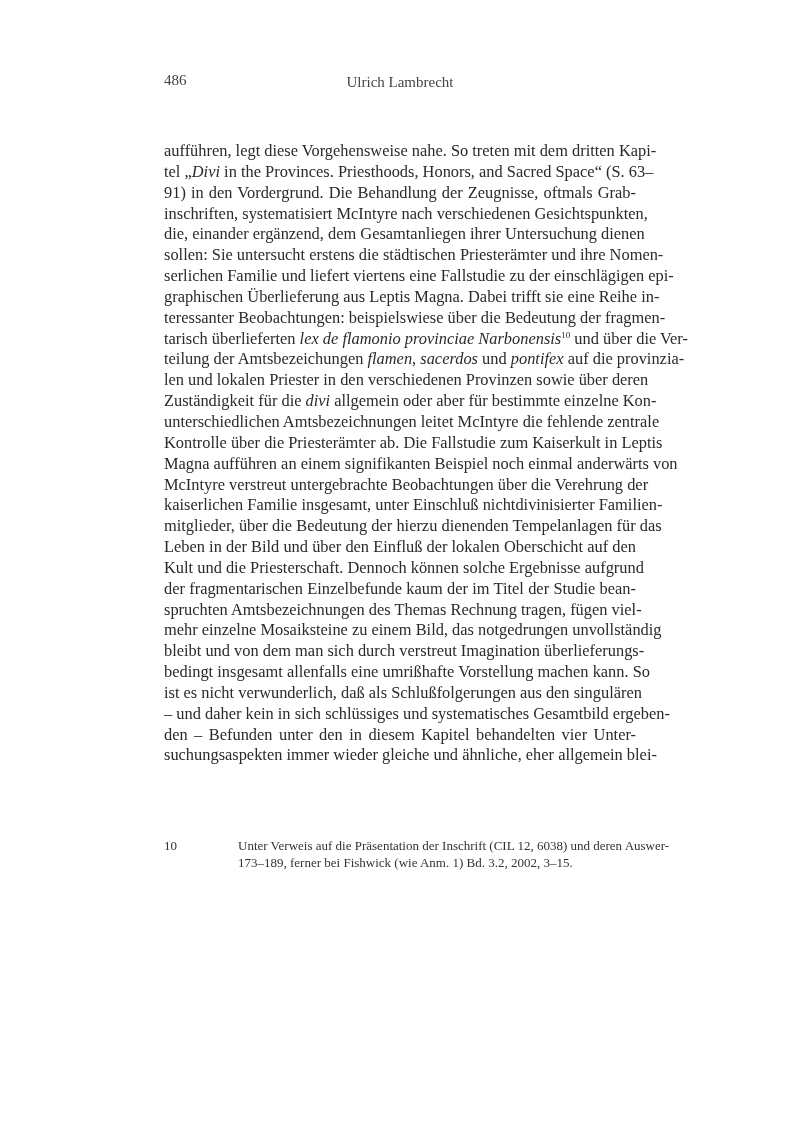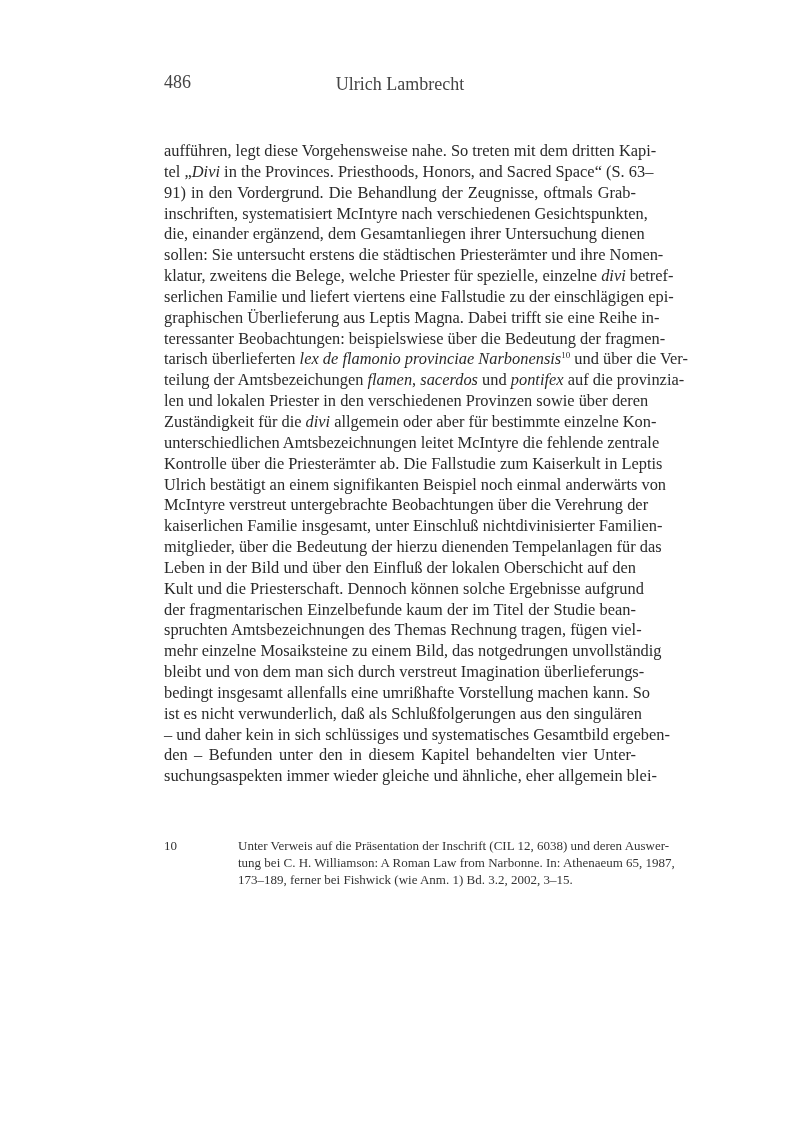--- a/index.html
+++ b/index.html
@@ -1,18 +1,18 @@
 <!DOCTYPE html>
 <html><head>
 <meta charset="utf-8">
 <style>
   html, body { margin: 0; padding: 0; background: #ffffff; }
   body { width: 800px; height: 1131px; position: relative; overflow: hidden; }
   .page { position: absolute; left: 0; top: 0; width: 800px; height: 1131px; background: #fff; color: #2a2a2a; font-family: "Liberation Serif", "DejaVu Serif", serif; }
-  .running-head { position: absolute; top: 72px; left: 164px; width: 472px; height: 20px; font-size: 18px; color: #444; }
+  .running-head { position: absolute; top: 72px; left: 164px; width: 472px; height: 20px; font-size: 15px; color: #444; }
   .page-number { position: absolute; left: 0; top: 0; }
   .running-title { position: absolute; left: 0; right: 0; top: 2px; text-align: center; }
   .body-text { position: absolute; top: 141px; left: 164px; width: 472px; font-size: 16.4px; line-height: 20.85px; text-align: justify; hyphens: manual; }
   .line { display: block; text-align: justify; text-align-last: justify; white-space: nowrap; height: 20.85px; overflow: visible; }
   .body-text i { }
   sup { font-size: 9px; line-height: 0; vertical-align: 6px; }
   .footnote { position: absolute; top: 837px; left: 164px; width: 472px; font-size: 13px; line-height: 17.2px; color: #333; }
   .fn-num { position: absolute; left: 0; top: 0; }
   .fn-text { position: absolute; left: 38px; width: 434px; }
   .fn-line { display: block; white-space: nowrap; text-align: justify; text-align-last: justify; margin-left: 36px; }
@@ -27,48 +27,46 @@
     <div class="running-title">Ulrich Lambrecht</div>
   </div>
 
   <div class="body-text" id="body-text">
       <span class="line">aufführen, legt diese Vorgehensweise nahe. So treten mit dem dritten Kapi-</span>
       <span class="line">tel „<i>Divi</i> in the Provinces. Priesthoods, Honors, and Sacred Space“ (S. 63–</span>
       <span class="line">91) in den Vordergrund. Die Behandlung der Zeugnisse, oftmals Grab-</span>
       <span class="line">inschriften, systematisiert McIntyre nach verschiedenen Gesichtspunkten,</span>
       <span class="line">die, einander ergänzend, dem Gesamtanliegen ihrer Untersuchung dienen</span>
       <span class="line">sollen: Sie untersucht erstens die städtischen Priesterämter und ihre Nomen-</span>
-      <span class="line">klatur, zweitens die Belege, welche Priester für spezielle, einzelne <i>divi</i> betref-</span>
       <span class="line">serlichen Familie und liefert viertens eine Fallstudie zu der einschlägigen epi-</span>
       <span class="line">graphischen Überlieferung aus Leptis Magna. Dabei trifft sie eine Reihe in-</span>
       <span class="line">teressanter Beobachtungen: beispielswiese über die Bedeutung der fragmen-</span>
       <span class="line">tarisch überlieferten <i>lex de flamonio provinciae Narbonensis</i><sup>10</sup> und über die Ver-</span>
       <span class="line">teilung der Amtsbezeichungen <i>flamen</i>, <i>sacerdos</i> und <i>pontifex</i> auf die provinzia-</span>
       <span class="line">len und lokalen Priester in den verschiedenen Provinzen sowie über deren</span>
       <span class="line">Zuständigkeit für die <i>divi</i> allgemein oder aber für bestimmte einzelne Kon-</span>
       <span class="line">unterschiedlichen Amtsbezeichnungen leitet McIntyre die fehlende zentrale</span>
       <span class="line">Kontrolle über die Priesterämter ab. Die Fallstudie zum Kaiserkult in Leptis</span>
-      <span class="line">Ulrich bestätigt an einem signifikanten Beispiel noch einmal anderwärts von</span>
+      <span class="line">Magna aufführen an einem signifikanten Beispiel noch einmal anderwärts von</span>
       <span class="line">McIntyre verstreut untergebrachte Beobachtungen über die Verehrung der</span>
       <span class="line">kaiserlichen Familie insgesamt, unter Einschluß nichtdivinisierter Familien-</span>
       <span class="line">mitglieder, über die Bedeutung der hierzu dienenden Tempelanlagen für das</span>
       <span class="line">Leben in der Bild und über den Einfluß der lokalen Oberschicht auf den</span>
       <span class="line">Kult und die Priesterschaft. Dennoch können solche Ergebnisse aufgrund</span>
       <span class="line">der fragmentarischen Einzelbefunde kaum der im Titel der Studie bean-</span>
       <span class="line">spruchten Amtsbezeichnungen des Themas Rechnung tragen, fügen viel-</span>
       <span class="line">mehr einzelne Mosaiksteine zu einem Bild, das notgedrungen unvollständig</span>
       <span class="line">bleibt und von dem man sich durch verstreut Imagination überlieferungs-</span>
       <span class="line">bedingt insgesamt allenfalls eine umrißhafte Vorstellung machen kann. So</span>
       <span class="line">ist es nicht verwunderlich, daß als Schlußfolgerungen aus den singulären</span>
       <span class="line">– und daher kein in sich schlüssiges und systematisches Gesamtbild ergeben-</span>
       <span class="line">den – Befunden unter den in diesem Kapitel behandelten vier Unter-</span>
       <span class="line">suchungsaspekten immer wieder gleiche und ähnliche, eher allgemein blei-</span>
     </div>
 
   <div class="footnote">
     <span class="fn-num">10</span>
     <div class="fn-text">
       <span class="fn-line">Unter Verweis auf die Präsentation der Inschrift (CIL 12, 6038) und deren Auswer-</span>
-      <span class="fn-line">tung bei C. H. Williamson: A Roman Law from Narbonne. In: Athenaeum 65, 1987,</span>
       <span class="fn-line last">173–189, ferner bei Fishwick (wie Anm. 1) Bd. 3.2, 2002, 3–15.</span>
     </div>
   </div>
 </div>
 
 </body></html>

